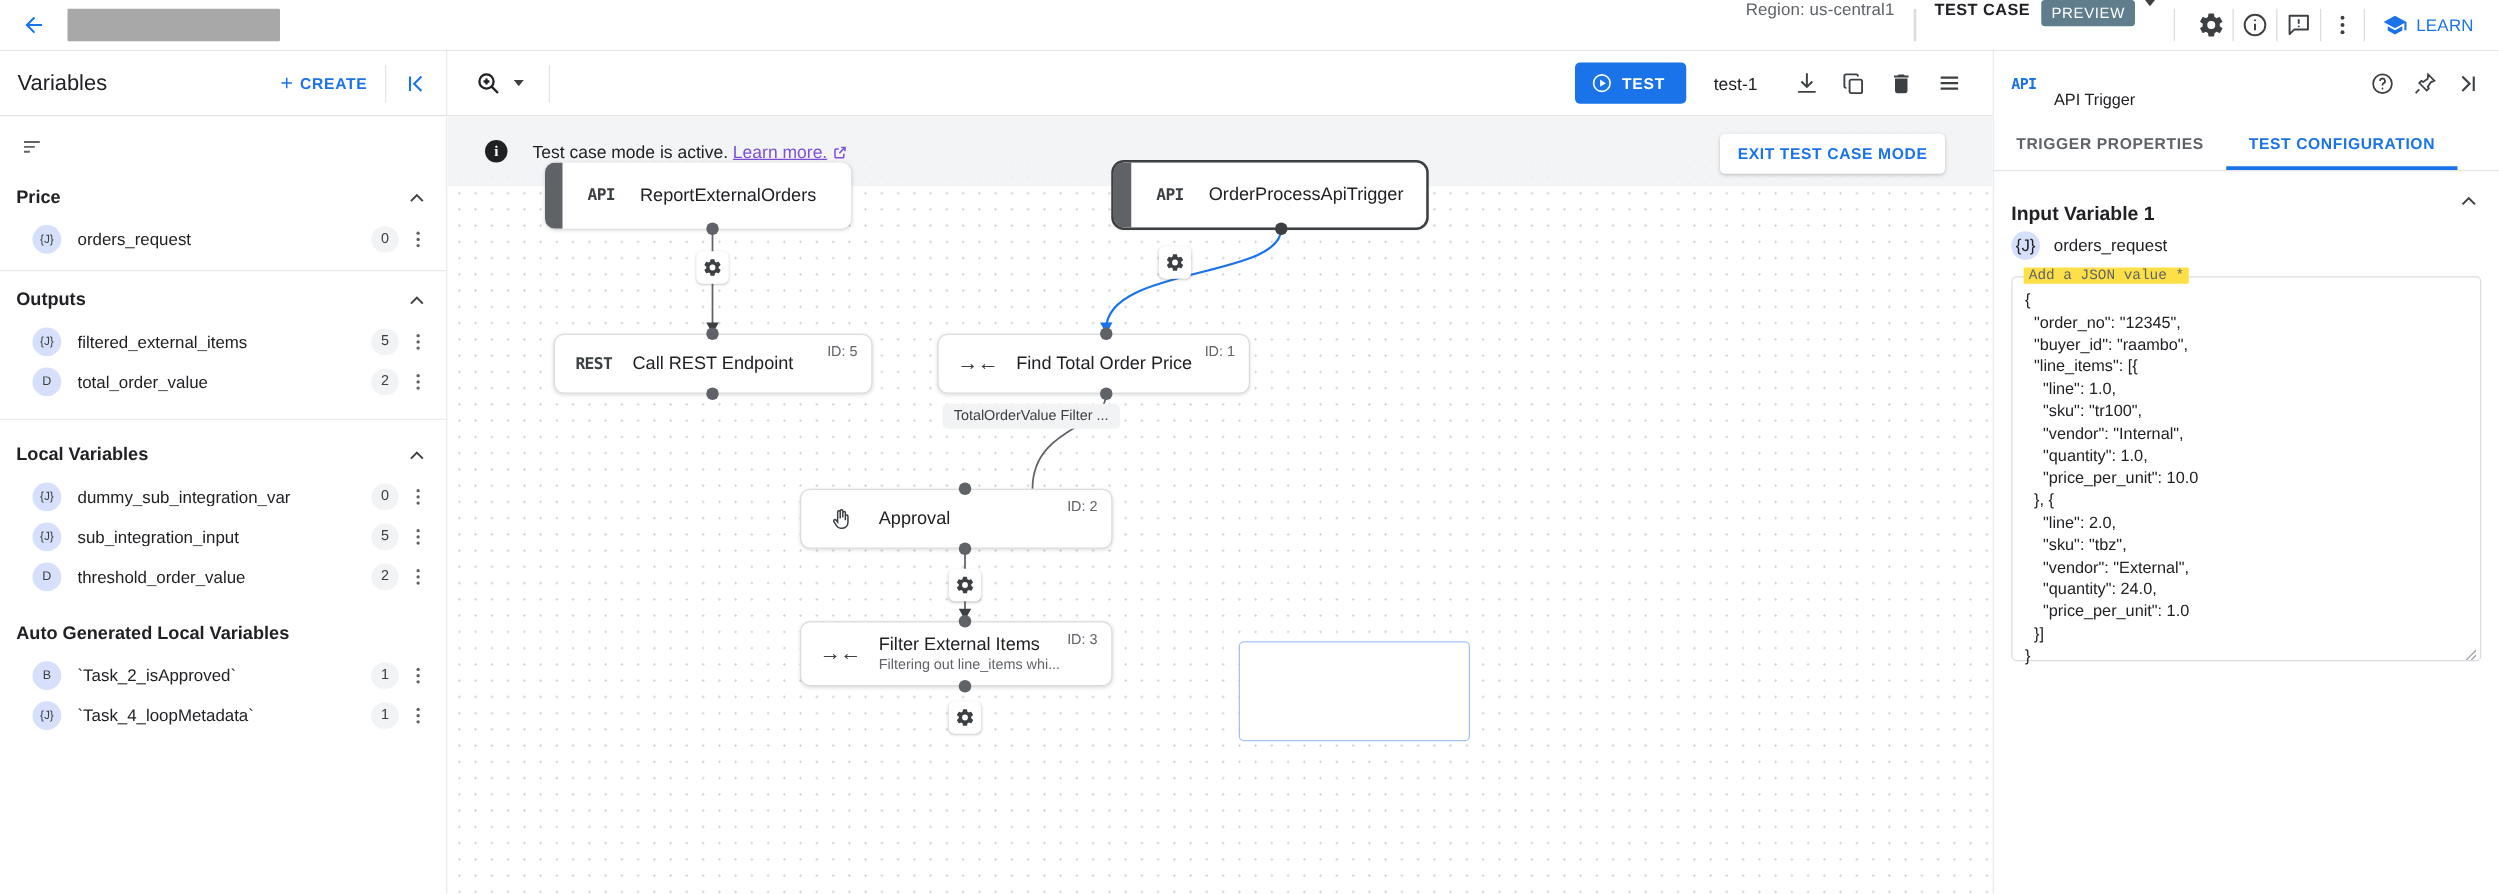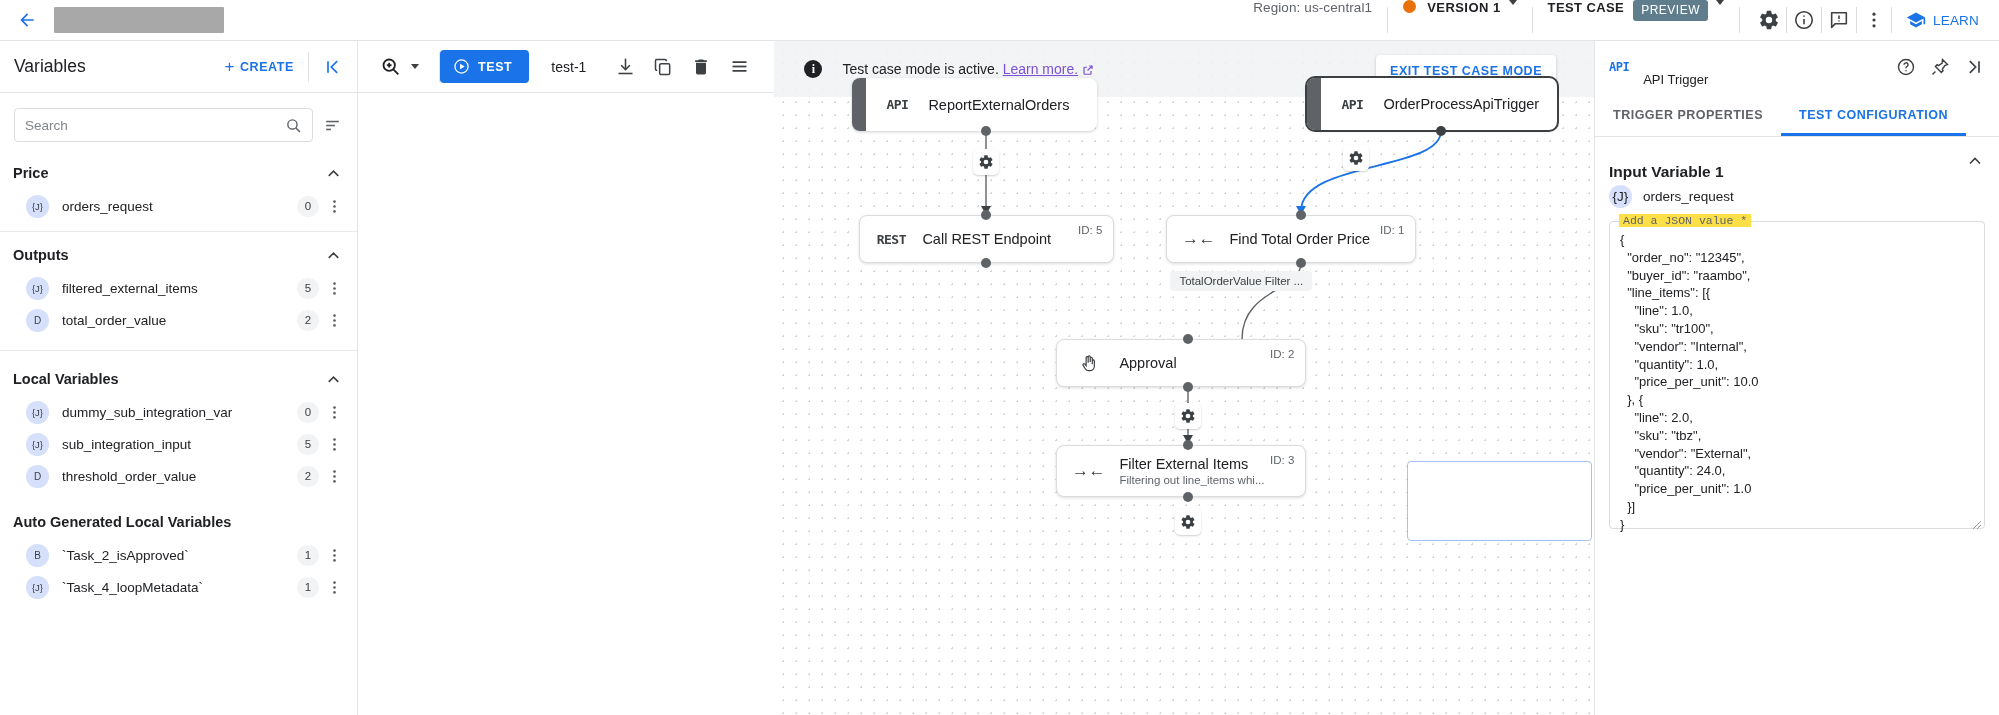--- a/index.html
+++ b/index.html
@@ -74,21 +74,21 @@
   }
   .var-badge.d, .var-badge.b { font-size: 10px; }
   .var-name { flex: 1; font-size: 13.5px; color: #202124; white-space: nowrap; overflow: hidden; }
   .var-count {
     min-width: 22px; height: 21px; border-radius: 11px; background: #f1f3f4; color: #3c4043;
     font-size: 11.5px; display: flex; align-items: center; justify-content: center; padding: 0 6px; margin-right: 4px;
   }
   .kebab-sm { width: 22px; display: flex; align-items: center; justify-content: center; color: #5f6368; cursor: pointer; }
 
   
-  .center { flex: 1; display: flex; flex-direction: row; min-width: 0; position: relative; }
+  .center { flex: 1; display: flex; flex-direction: column; min-width: 0; position: relative; }
   .center-head { height: 52px; min-height: 52px; display: flex; align-items: center; border-bottom: 1px solid #e3e4e6; background: #fff; padding: 0 10px 0 16px; }
   .zoom-ctl { display: flex; align-items: center; cursor: pointer; color: #202124; padding: 0 6px; }
   .zoom-ctl .caret { margin-left: 10px; }
   .center-head-div { width: 1px; height: 30px; background: #e3e4e6; margin-left: 14px; }
   .center-spacer { flex: 1; }
   .test-btn {
     display: flex; align-items: center; background: #1a73e8; color: #fff; height: 33px;
     border-radius: 4px; padding: 0 17px 0 13px; font-size: 12.5px; font-weight: bold; letter-spacing: .6px; cursor: pointer;
   }
   .test-btn .play { margin-right: 8px; display: flex; }
@@ -182,25 +182,20 @@
       <svg width="20" height="20" viewBox="0 0 24 24" fill="currentColor">
           <path d="M20 11H7.8l5.6-5.6L12 4l-8 8 8 8 1.4-1.4L7.8 13H20v-2z"></path>
         </svg>
     </div>
     <div class="redacted"></div>
     <div class="topbar-spacer"></div>
     <div class="tb-group">
       <span class="region-text">Region: us-central1</span>
     </div>
     <div class="tb-div"></div>
-    <div class="tb-group">
-      <span class="ver-dot"></span>
-      <span class="ver-label">VERSION 1</span>
-      <span class="caret"></span>
-    </div>
     <div class="tb-div"></div>
     <div class="tb-group">
       <span class="tc-label">TEST CASE</span>
       <span class="preview-chip">PREVIEW</span>
       <span class="caret"></span>
     </div>
     <div class="tb-div"></div>
     <div class="icon-btn" style="margin-left:12px">
       <svg width="22" height="22" viewBox="0 0 24 24" fill="currentColor">
           <path d="M19.4 13c.04-.32.06-.66.06-1s-.02-.68-.07-1l2.1-1.65a.5.5 0 0 0 .12-.64l-2-3.46a.5.5 0 0 0-.6-.22l-2.49 1a7.3 7.3 0 0 0-1.7-1l-.38-2.65A.49.49 0 0 0 14 2h-4a.49.49 0 0 0-.49.42l-.38 2.65c-.61.25-1.17.59-1.7 1l-2.49-1a.5.5 0 0 0-.6.22l-2 3.46c-.12.22-.07.49.12.64L4.6 11c-.05.32-.07.66-.07 1s.02.68.07 1l-2.11 1.65a.5.5 0 0 0-.12.64l2 3.46c.12.22.39.3.6.22l2.49-1c.52.4 1.08.74 1.7 1l.38 2.65c.03.24.24.42.49.42h4c.25 0 .46-.18.49-.42l.38-2.65c.61-.25 1.17-.59 1.7-1l2.49 1c.22.08.49 0 .6-.22l2-3.46a.5.5 0 0 0-.12-.64L19.4 13zM12 15.5A3.5 3.5 0 1 1 15.5 12 3.5 3.5 0 0 1 12 15.5z"></path>
@@ -252,29 +247,20 @@
         <div class="collapse-btn">
           <svg width="20" height="20" viewBox="0 0 24 24" fill="none" stroke="currentColor" stroke-width="2">
               <line x1="6" y1="5" x2="6" y2="19"></line>
               <polyline points="17,5 10,12 17,19"></polyline>
             </svg>
         </div>
       </div>
 
       <div class="left-scroll">
         <div class="search-wrap">
-          <div class="search-box">
-            <input type="text" placeholder="Search" style="">
-            <span style="color:#5f6368;display:flex">
-              <svg width="17" height="17" viewBox="0 0 24 24" fill="none" stroke="currentColor" stroke-width="2">
-                  <circle cx="10.5" cy="10.5" r="6.5"></circle>
-                  <line x1="15.5" y1="15.5" x2="21" y2="21"></line>
-                </svg>
-            </span>
-          </div>
           <div class="sort-icon">
             <svg width="19" height="19" viewBox="0 0 24 24" fill="none" stroke="currentColor" stroke-width="2">
                 <line x1="4" y1="7" x2="20" y2="7"></line>
                 <line x1="4" y1="12" x2="15" y2="12"></line>
                 <line x1="4" y1="17" x2="10" y2="17"></line>
               </svg>
           </div>
         </div>
 
         <div class="sec-head">

